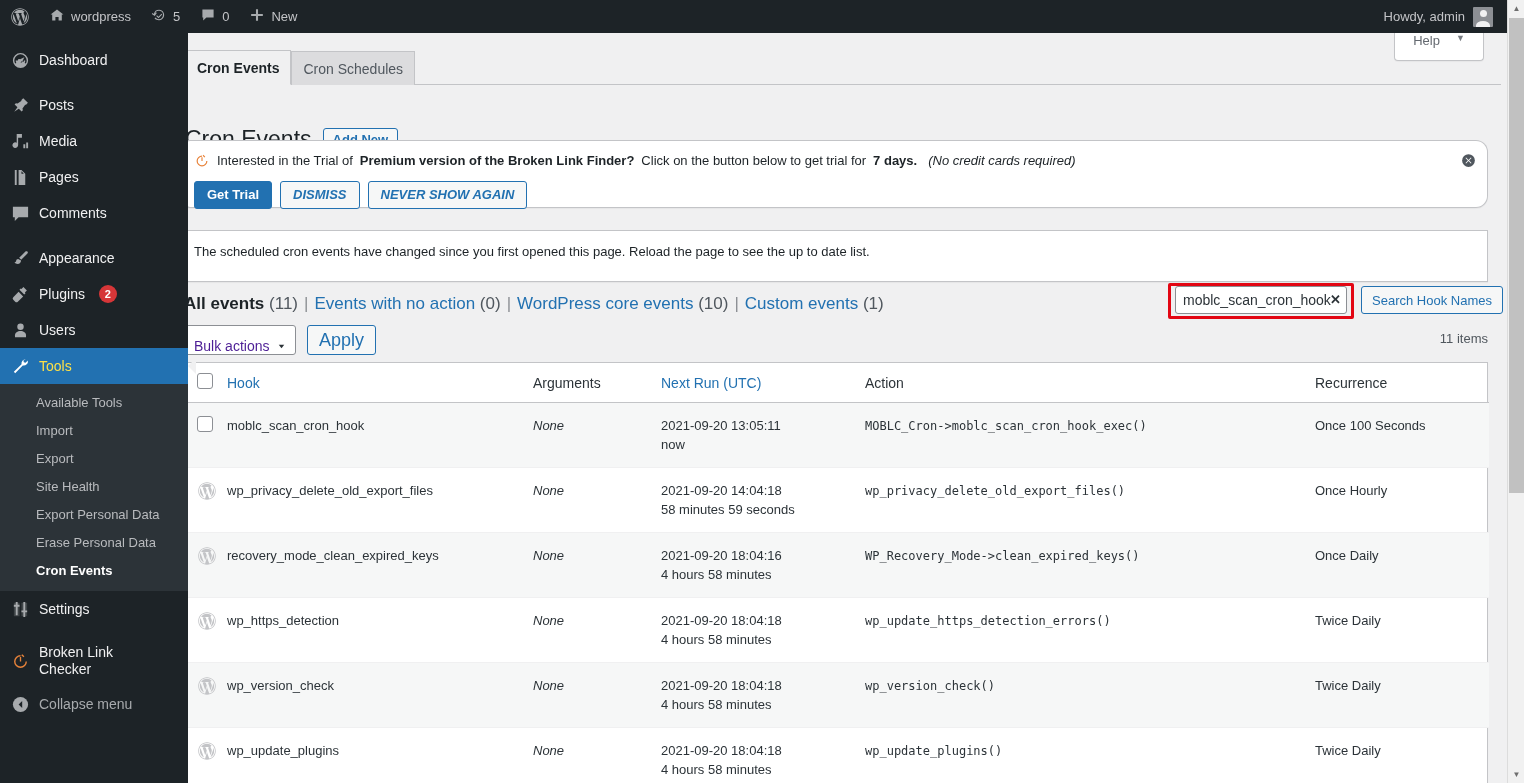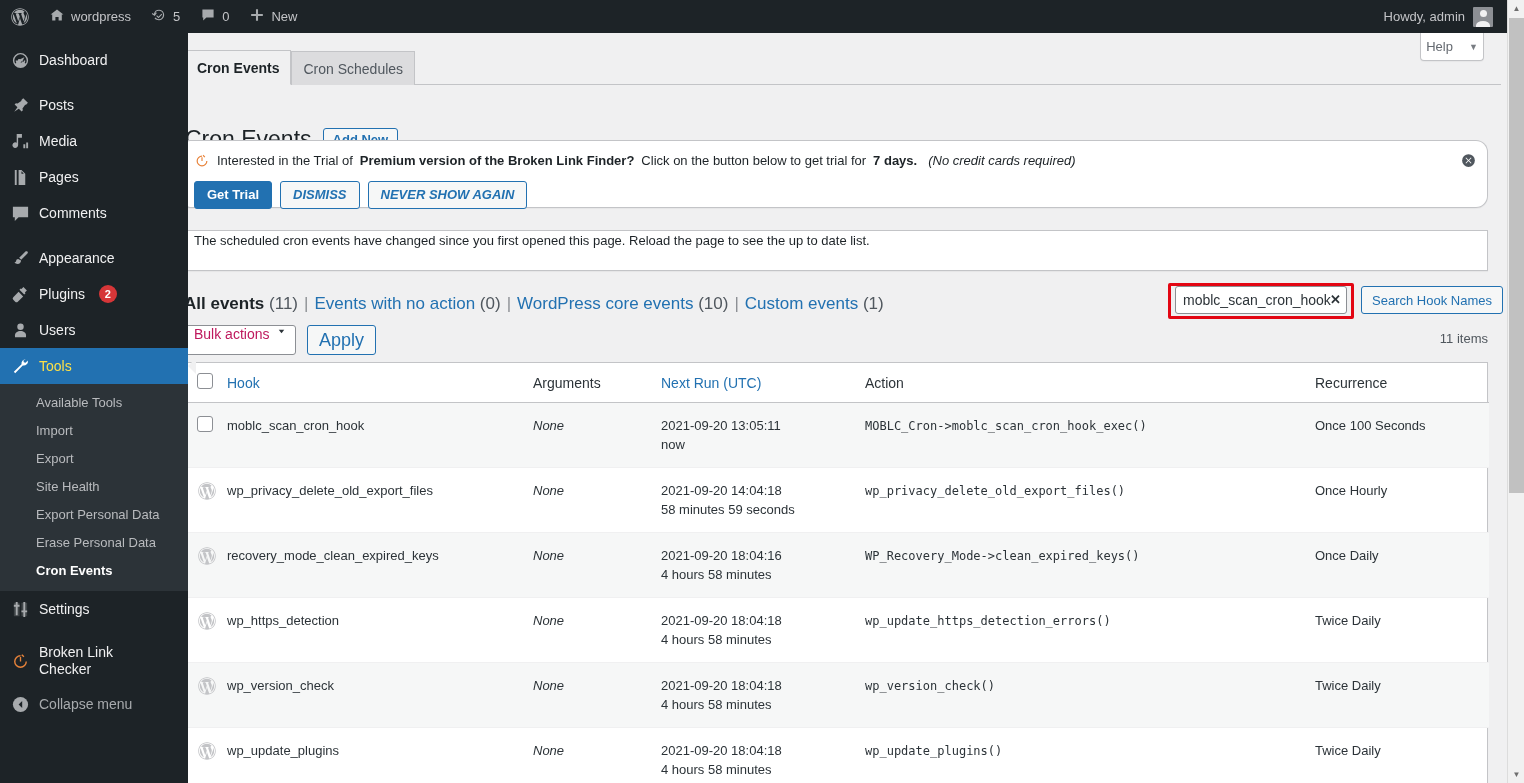--- a/index.html
+++ b/index.html
@@ -91,23 +91,23 @@
   .collapse-item .mi-icon svg { fill: #a7aaad; }
   .two-line { line-height: 17px; }
 
   
   .content {
     position: absolute; top: 33px; left: 160px; right: 17px; bottom: 0;
     background: #f0f0f1; overflow: hidden;
   }
 
   .help-btn {
-    position: absolute; top: 0px; right: 23px; width: 64px; height: 28px;
+    position: absolute; top: 0px; right: 23px; width: 90px; height: 28px;
     background: #fff; border: 1px solid #c3c4c7; border-top: none;
-    border-radius: 0 0 4px 4px; display: flex; align-items: center;
+    border-radius: 0 0 4px 4px; display: flex; align-items: flex-start;
     justify-content: center; gap: 16px; font-size: 13px; color: #646970;
     box-shadow: 0 1px 1px rgba(0,0,0,.04);
   }
   .caret { font-size: 9px; color: #787c82; }
 
   .nav-tabs {
     position: absolute; top: 19px; left: 25px; display: flex; align-items: flex-end;
     border-bottom: 1px solid #c3c4c7; width: 1316px; height: 33px;
   }
   .nav-tab {
@@ -130,21 +130,21 @@
     font-weight: 600;
   }
 
   
   .notice {
     position: absolute; left: 178px; width: 1310px; background: #fff;
     border: 1px solid #c3c4c7; border-left-width: 4px;
     box-shadow: 0 1px 1px rgba(0,0,0,.04);
   }
   .notice-trial { top: 140px; height: 68px; border-left-color: #dba617; border-radius: 12px; }
-  .notice-info  { top: 230px; height: 41px; border-left-color: #72aee6; padding: 0 12px; }
+  .notice-info  { top: 230px; height: 52px; border-left-color: #72aee6; padding: 11px 12px; }
   .notice-info .txt { font-size: 13px; color: #1d2327; line-height: 1.5; }
 
   .trial-inner { padding: 10px 12px 0 12px; }
   .trial-line { font-size: 13px; color: #1d2327; display: flex; align-items: center; gap: 7px; line-height: 1.5;}
   .trial-line b { font-weight: 700; }
   .trial-line i { font-style: italic; }
   .blc-icon { width: 16px; height: 16px; display:inline-flex; }
   .blc-icon svg { width: 16px; height: 16px; }
   .trial-btns { display: flex; gap: 8px; padding: 10px 0 0 0; }
   .btn-primary {
@@ -191,23 +191,23 @@
   }
   .search-submit {
     height: 28px; padding: 0 10px; background: #f6f7f7; color: #2271b1;
     border: 1px solid #2271b1; border-radius: 3px; font-size: 13px;
     display: flex; align-items: center; margin-left: 8px;
   }
 
   
   .tablenav { position: absolute; top: 325px; left: 184px; width: 1304px; height: 32px; }
   .bulk-select {
-    display: inline-flex; align-items: flex-start; gap: 7px; height: 30px;
+    display: inline-flex; align-items: flex-end; gap: 7px; height: 30px;
     background: #fff; border: 1px solid #8c8f94; border-radius: 3px;
-    padding: 0 8px 0 9px; font-size: 14px; color: #be185d;
+    padding: 0 8px 0 9px; font-size: 14px; color: #4c1d95;
   }
   .bulk-select .caret2 { font-size: 10px; color: #2c3338; }
   .btn-apply {
     display: inline-flex; align-items: center; height: 30px; margin-left: 6px;
     background: #f6f7f7; color: #2271b1; border: 1px solid #2271b1; border-radius: 3px;
     padding: 0 11px; font-size: 18px; vertical-align: top;
   }
   .item-count {
     position: absolute; right: 0; top: 6px; font-size: 13px; color: #50575e;
   }

